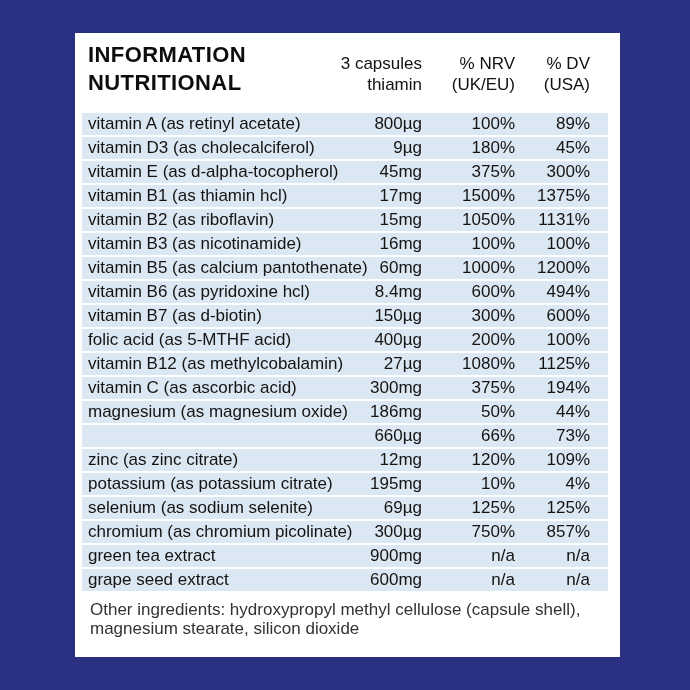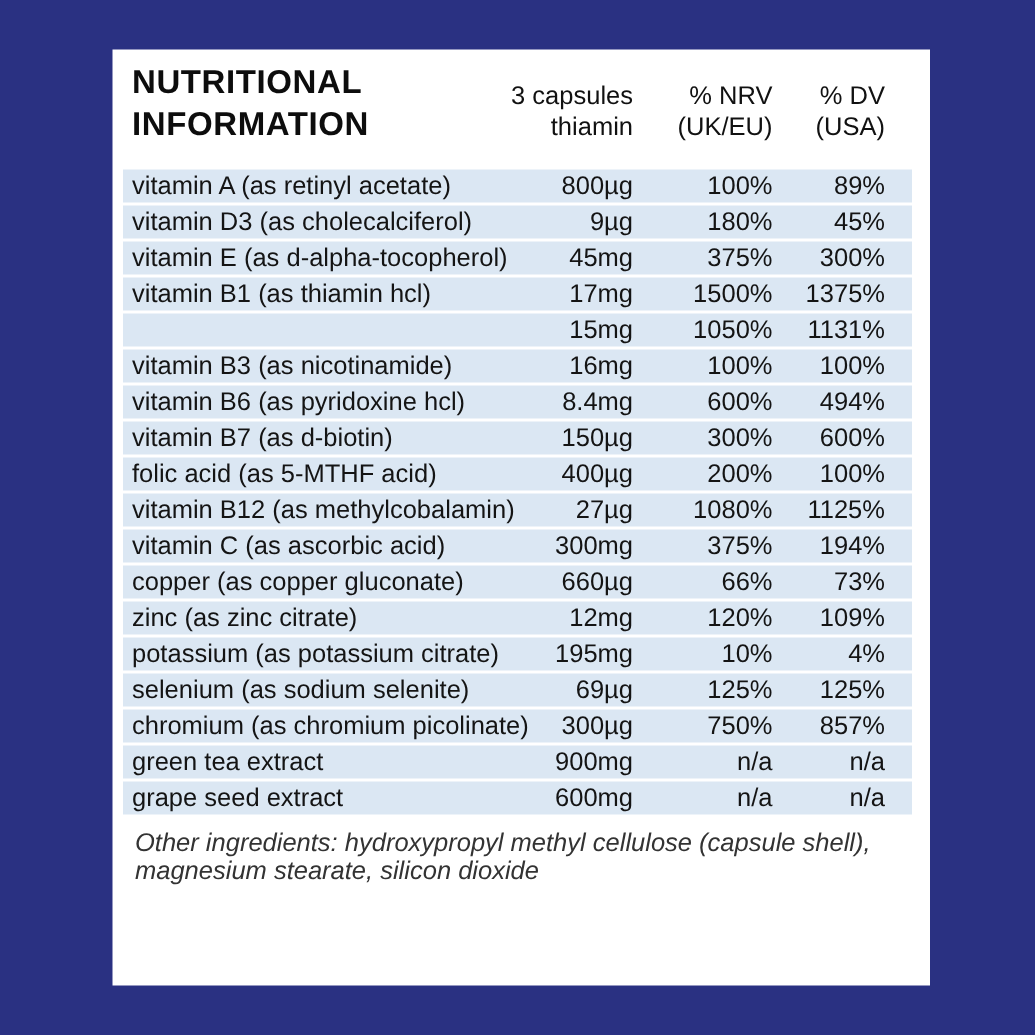--- a/index.html
+++ b/index.html
@@ -33,32 +33,32 @@
     background:#dbe7f3;font-size:17px;line-height:22px;color:#141414;
   }
   .row span{white-space:nowrap;}
   .row .name{position:absolute;left:6px;text-align:right;}
   .row .amt{position:absolute;right:186px;}
   .row .nrv{position:absolute;right:93px;}
   .row .dv{position:absolute;right:18px;}
   
   .footer{
     margin:9px 20px 0 15px;width:510px;box-sizing:border-box;
-    font-size:17px;line-height:19px;color:#333333;font-style:italic;
+    font-size:17px;line-height:19px;color:#333333;
   }
 </style>
 </head>
 <body>
 
 <div class="panel">
 
   <div class="head">
     <div class="title">
+      <div>INFORMATION</div>
       <div>NUTRITIONAL</div>
-      <div>INFORMATION</div>
     </div>
     <div class="colhead amt-h">
       <div>3 capsules</div>
       <div>thiamin</div>
     </div>
     <div class="colhead dv-h">
       <div>% DV</div>
       <div>(USA)</div>
     </div>
     <div class="colhead nrv-h">
@@ -90,32 +90,39 @@
     </div>
 
     <div class="row">
       <span class="name">vitamin B1 (as thiamin hcl)</span>
       <span class="amt">17mg</span>
       <span class="nrv">1500%</span>
       <span class="dv">1375%</span>
     </div>
 
     <div class="row">
+      <span class="name">vitamin B2 (as riboflavin)</span>
       <span class="amt">15mg</span>
       <span class="nrv">1050%</span>
       <span class="dv">1131%</span>
     </div>
 
     <div class="row">
       <span class="name">vitamin B3 (as nicotinamide)</span>
       <span class="amt">16mg</span>
       <span class="nrv">100%</span>
       <span class="dv">100%</span>
     </div>
 
+    <div class="row">
+      <span class="name">vitamin B5 (as calcium pantothenate)</span>
+      <span class="amt">60mg</span>
+      <span class="nrv">1000%</span>
+      <span class="dv">1200%</span>
+    </div>
 
     <div class="row">
       <span class="name">vitamin B6 (as pyridoxine hcl)</span>
       <span class="amt">8.4mg</span>
       <span class="nrv">600%</span>
       <span class="dv">494%</span>
     </div>
 
     <div class="row">
       <span class="name">vitamin B7 (as d-biotin)</span>
@@ -138,23 +145,28 @@
       <span class="dv">1125%</span>
     </div>
 
     <div class="row">
       <span class="name">vitamin C (as ascorbic acid)</span>
       <span class="amt">300mg</span>
       <span class="nrv">375%</span>
       <span class="dv">194%</span>
     </div>
 
-
-    <div class="row">
-      <span class="name">copper (as copper gluconate)</span>
+    <div class="row">
+      <span class="name">magnesium (as magnesium oxide)</span>
+      <span class="amt">186mg</span>
+      <span class="nrv">50%</span>
+      <span class="dv">44%</span>
+    </div>
+
+    <div class="row">
       <span class="amt">660µg</span>
       <span class="nrv">66%</span>
       <span class="dv">73%</span>
     </div>
 
     <div class="row">
       <span class="name">zinc (as zinc citrate)</span>
       <span class="amt">12mg</span>
       <span class="nrv">120%</span>
       <span class="dv">109%</span>

